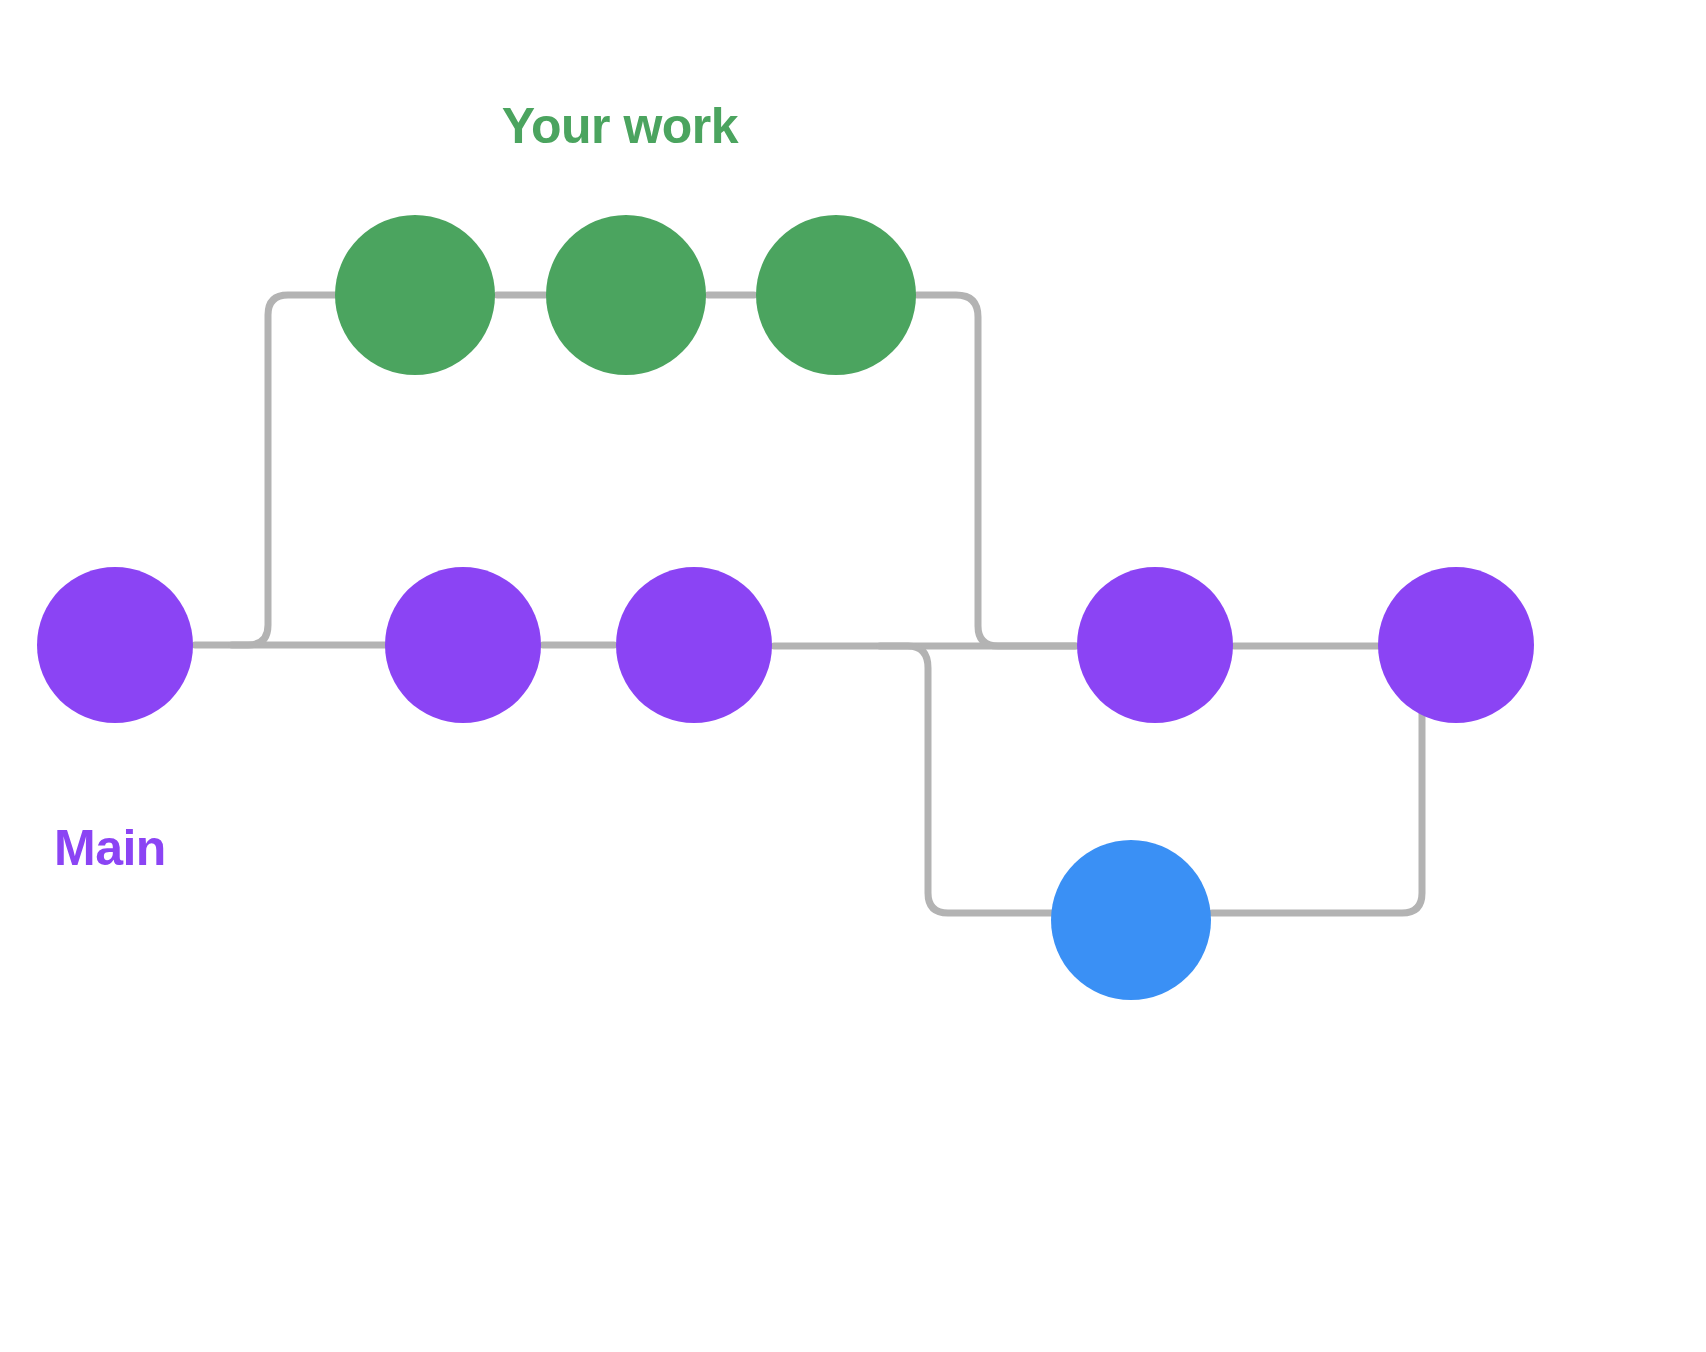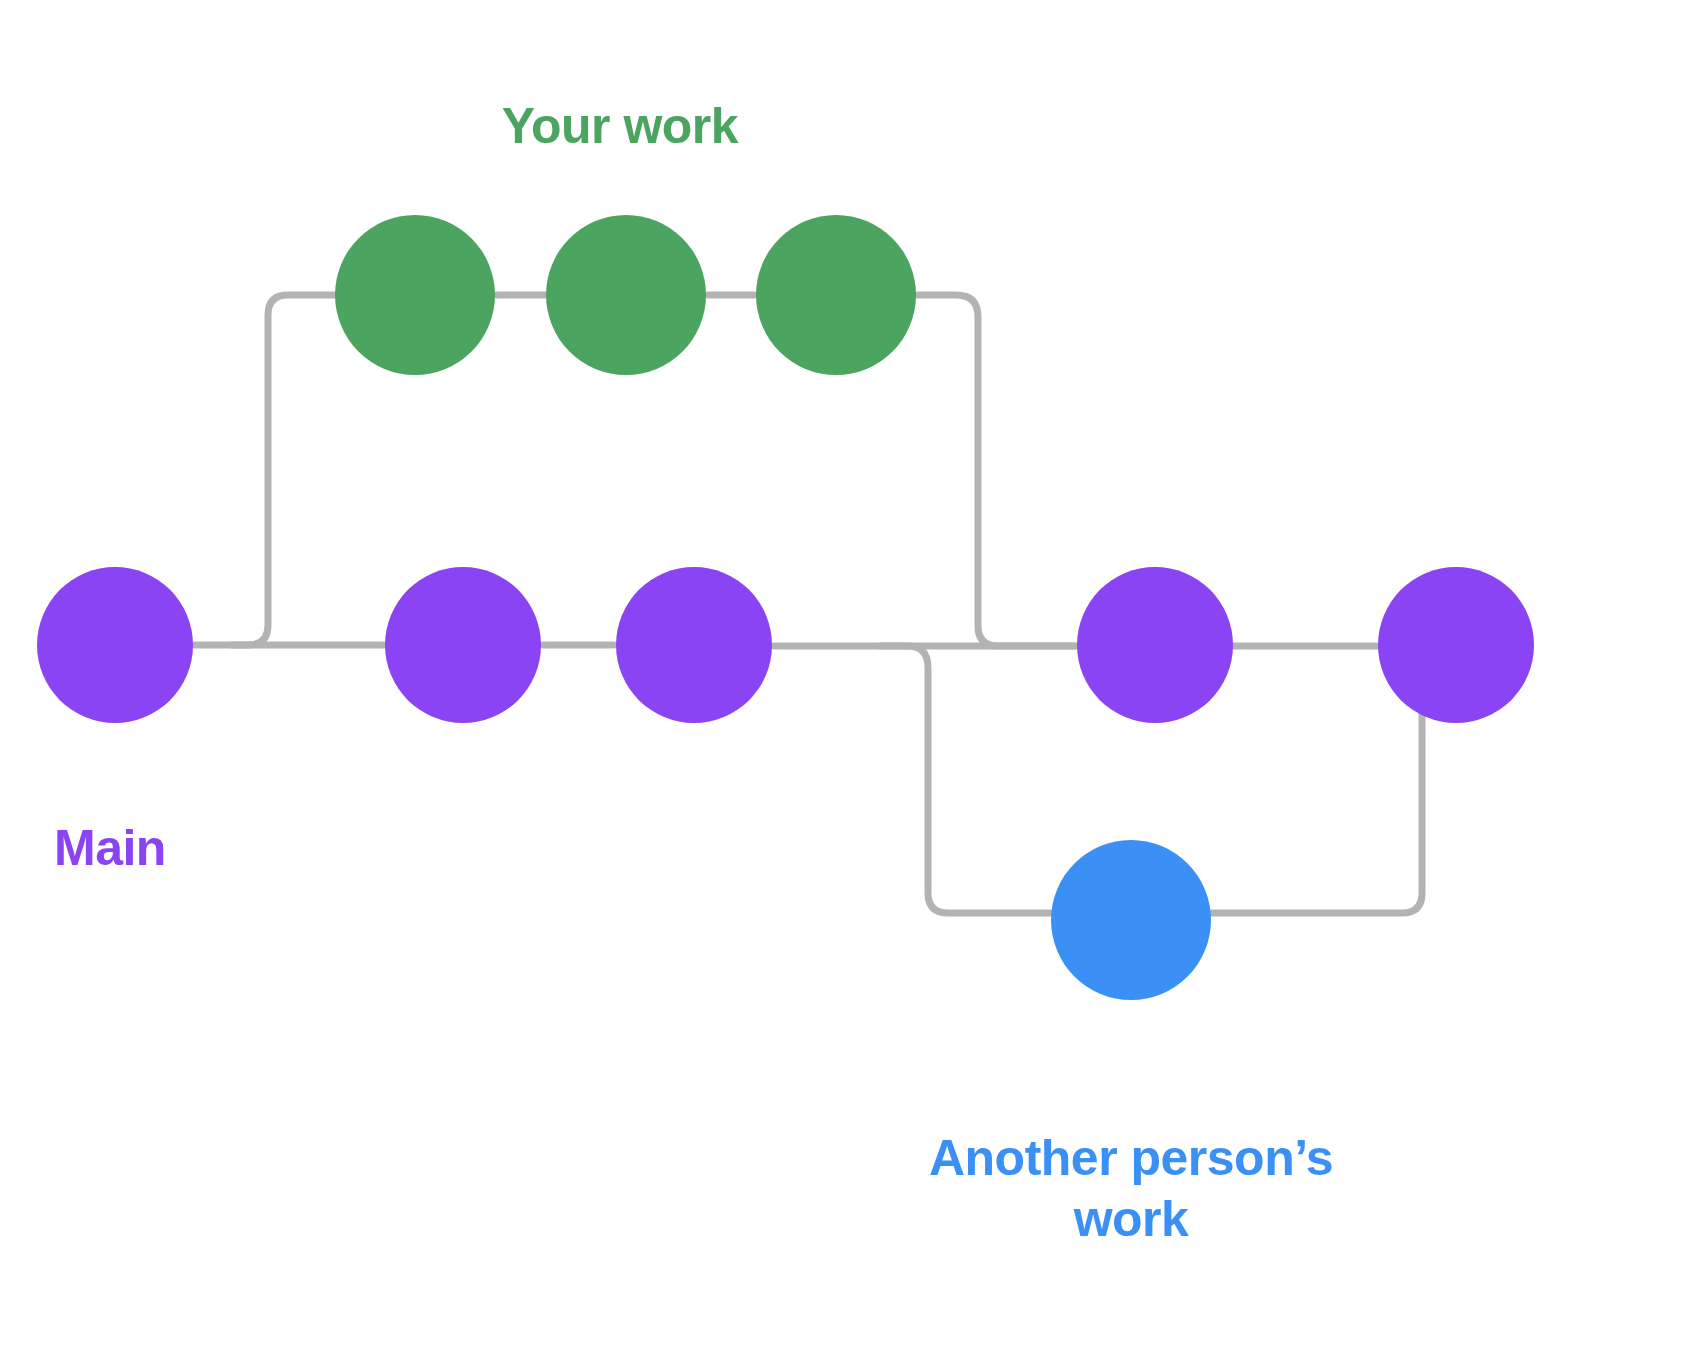--- a/index.html
+++ b/index.html
@@ -88,16 +88,14 @@
       <div class="commit-node" style="left: 616px; top: 567px; width: 156px; height: 156px; background: rgb(139, 68, 244);"></div>
       <div class="commit-node" style="left: 1077px; top: 567px; width: 156px; height: 156px; background: rgb(139, 68, 244);"></div>
       <div class="commit-node" style="left: 1378px; top: 567px; width: 156px; height: 156px; background: rgb(139, 68, 244);"></div>
       <div class="commit-node" style="left: 1051px; top: 840px; width: 160px; height: 160px; background: rgb(58, 144, 245);"></div>
     </div>
 
   <div class="branch-label" id="label-your-work" style="color: rgb(75, 164, 95);">Your work</div>
 
   <div class="branch-label" id="label-main" style="color: rgb(139, 68, 244);">Main</div>
 
-  <div class="branch-label" id="label-other-work" style="color: rgb(58, 144, 245);">Another person’s
-work</div>
 
 </div>
 
 </body></html>

